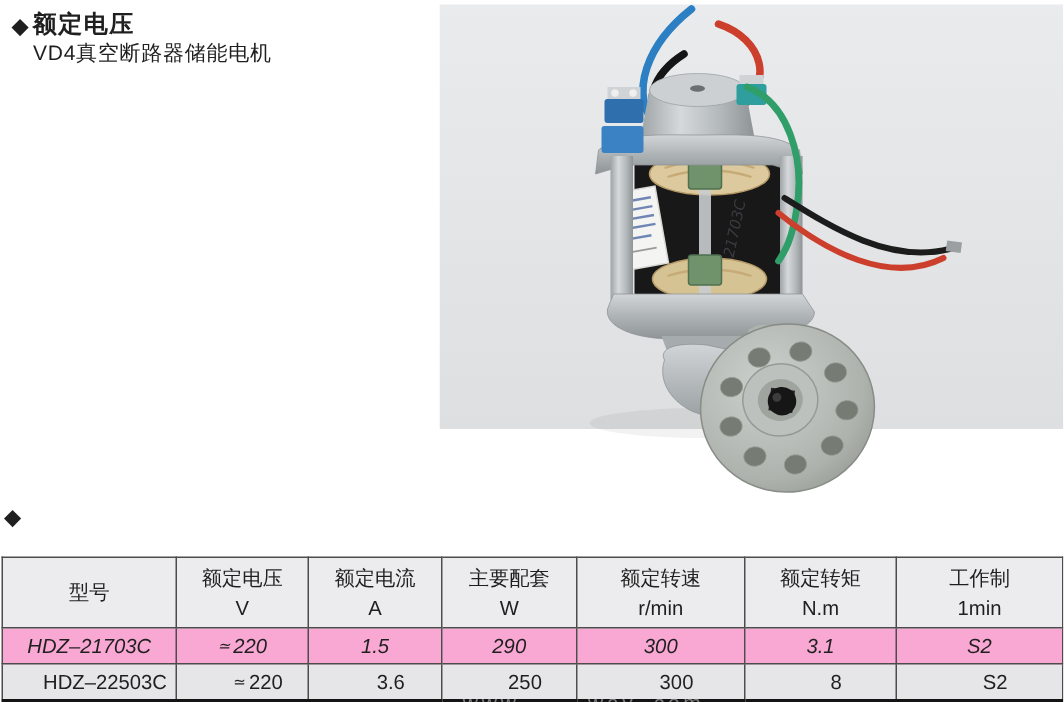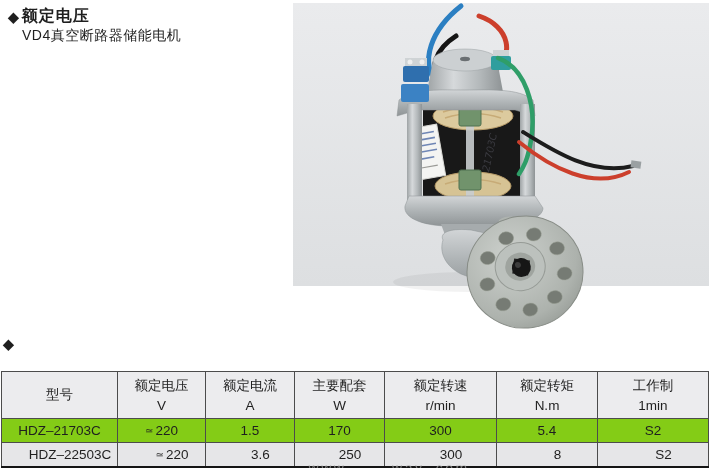--- a/index.html
+++ b/index.html
@@ -19,21 +19,21 @@
   .spec-table{
     position:absolute;left:1px;top:371px;width:707px;
     border-collapse:collapse;table-layout:fixed;font-size:13.5px;
   }
   .spec-table th,.spec-table td{
     border:1px solid #4c4c4c;text-align:center;vertical-align:middle;padding:0;
     font-weight:normal;color:#1f1f1f;
   }
   .spec-table thead th{background:#ececee;height:46px;}
   .spec-table thead .u{margin-top:3px;}
-  .spec-table tbody tr.r1 td{background:#84cc16;height:23px;}
+  .spec-table tbody tr.r1 td{background:#f9a8d4;height:23px;font-style:italic;}
   .spec-table tbody tr.r2 td{background:#e6e6e8;height:23px;padding-left:21px;}
   .spec-table tbody tr.r2 td{border-bottom:2px solid #141414;}
   .ac{font-size:10px;margin-right:2px;vertical-align:1px;}
   
   .watermark{
     position:absolute;left:283px;top:444px;z-index:5;pointer-events:none;
     font-size:14px;color:#b2b2b2;opacity:.65;letter-spacing:2.5px;white-space:pre;
   }
   .watermark .w1{margin-right:40px;}
   .watermark .w2{margin-right:6px;}
@@ -203,23 +203,23 @@
             <div>工作制</div>
             <div class="u">1min</div>
           </th>
       </tr>
     </thead>
     <tbody>
       <tr class="r1">
         <td>HDZ–21703C</td>
         <td><span class="ac">≃</span><span>220</span></td>
         <td>1.5</td>
-        <td>170</td>
+        <td>290</td>
         <td>300</td>
-        <td>5.4</td>
+        <td>3.1</td>
         <td>S2</td>
       </tr>
       <tr class="r2">
         <td>HDZ–22503C</td>
         <td><span class="ac">≃</span><span>220</span></td>
         <td>3.6</td>
         <td>250</td>
         <td>300</td>
         <td>8</td>
         <td>S2</td>

